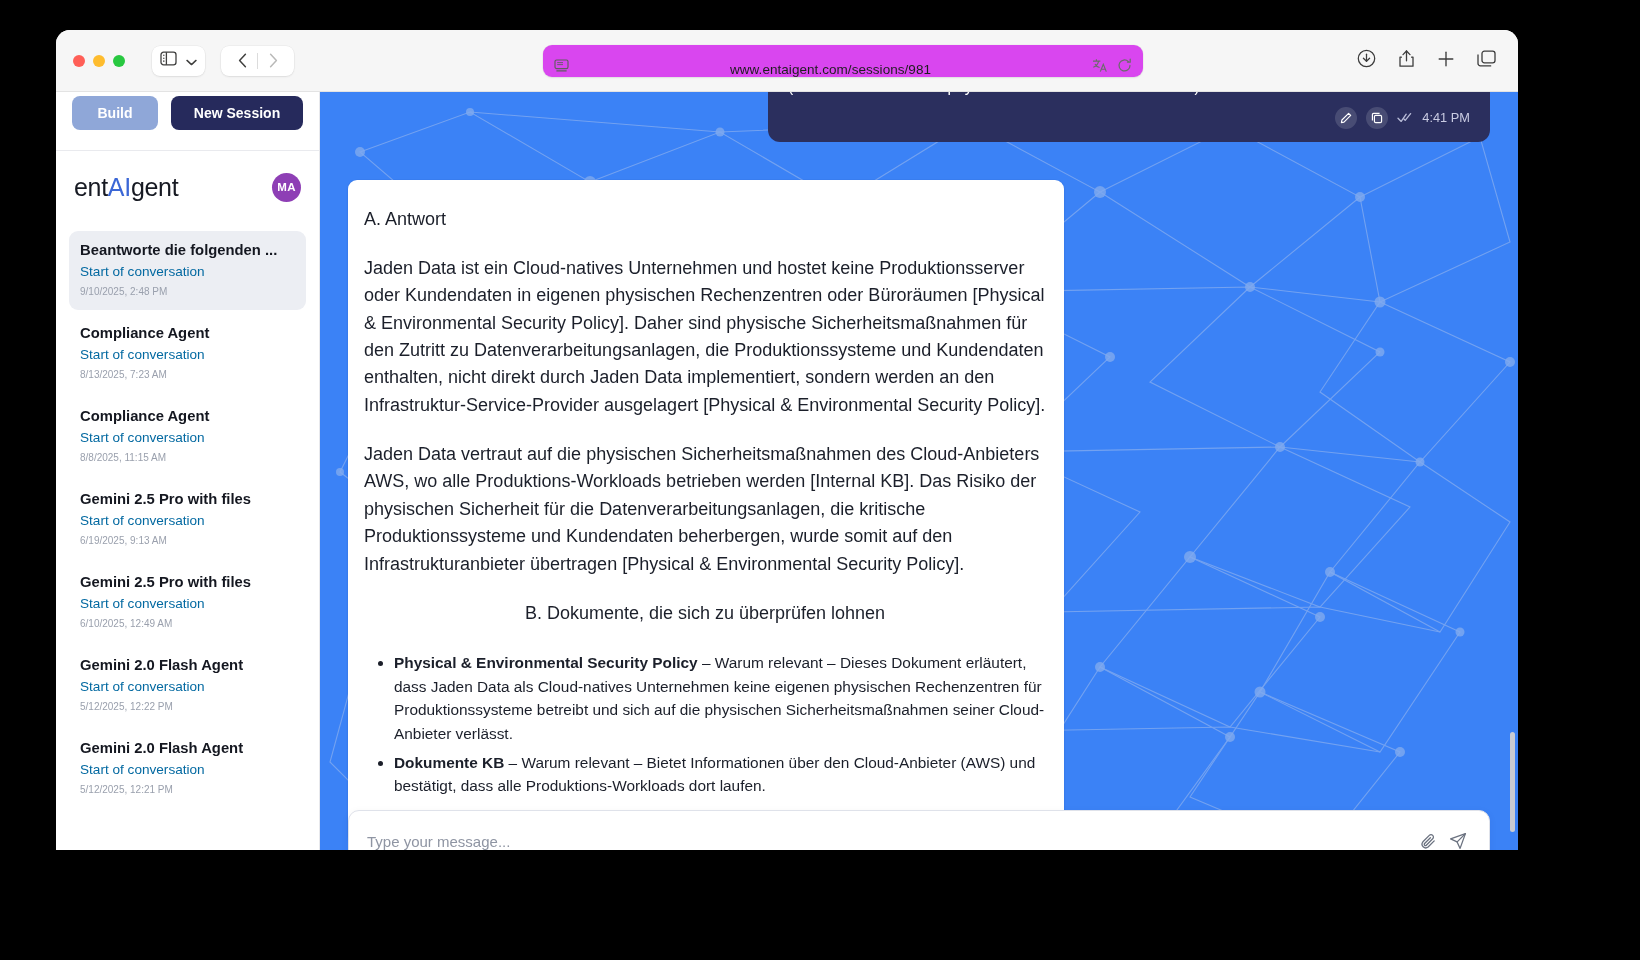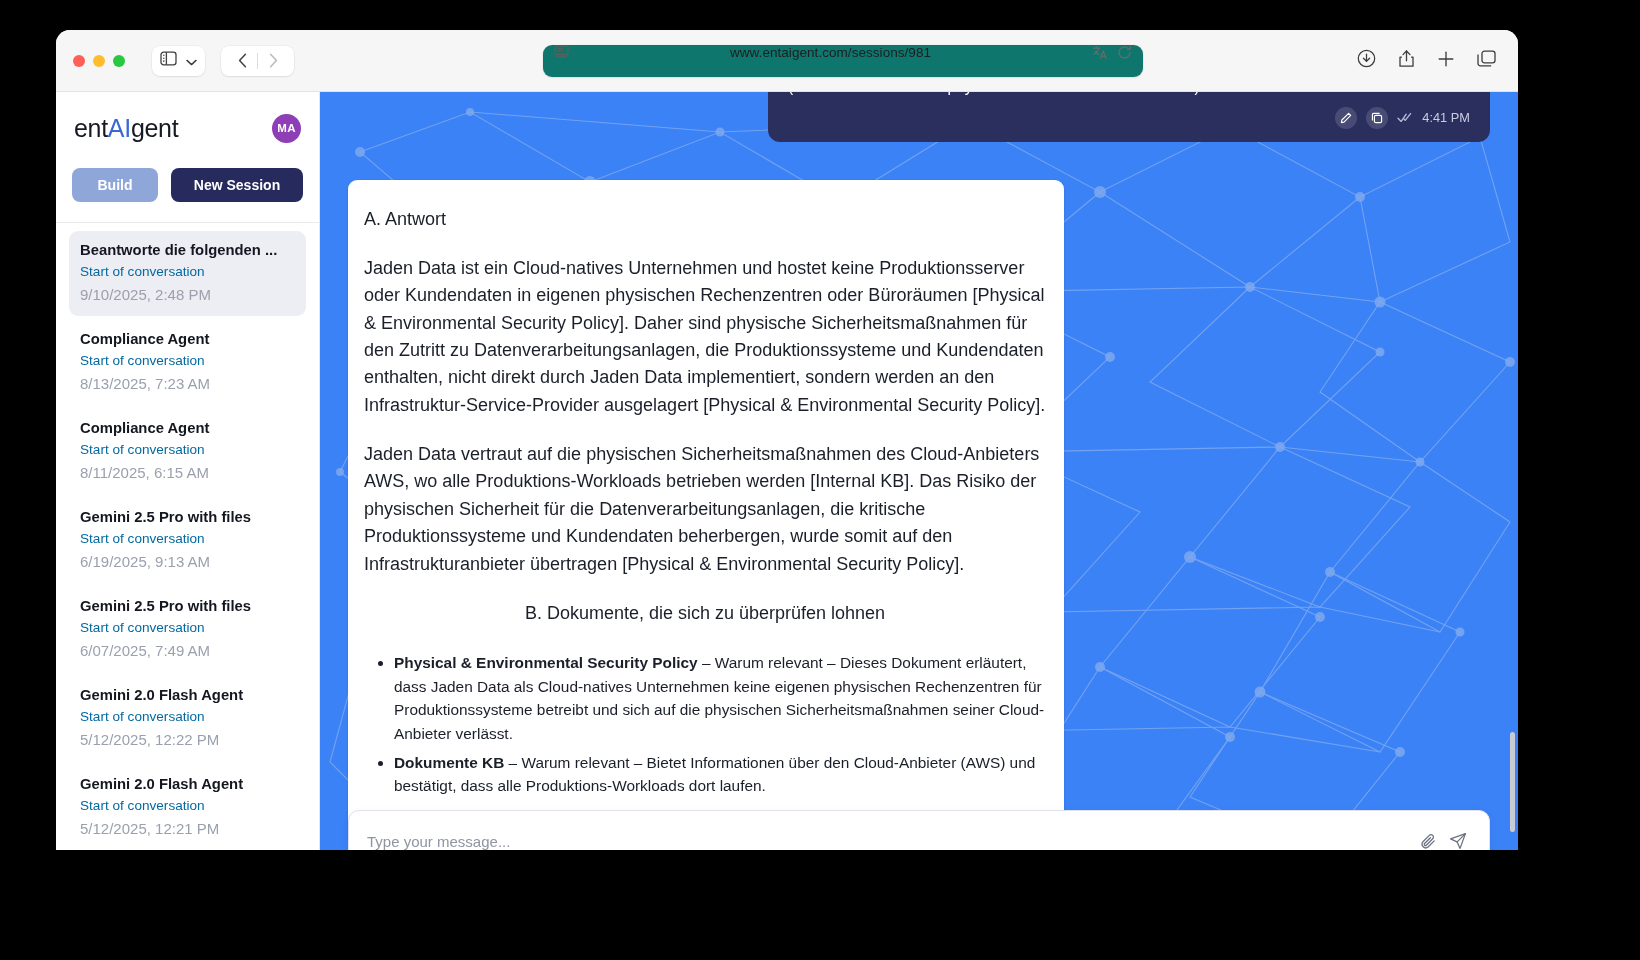--- a/index.html
+++ b/index.html
@@ -48,23 +48,23 @@
     display: flex; align-items: center; justify-content: center;
     color: #40403f;
   }
   .nav-btn.disabled { color: #b9b9b8; }
   .nav-divider { width: 1px; height: 16px; background: #dcdcdc; }
 
   #address-bar {
     position: absolute;
     left: 487px; width: 600px;
     height: 32px;
-    background: #0f766e;
+    background: #d946ef;
     border-radius: 9px;
-    display: flex; align-items: flex-start;
+    display: flex; align-items: flex-end;
     padding: 0 11px;
     box-shadow: 0 0 0 .5px rgba(0,0,0,.05), 0 1px 2px rgba(0,0,0,.07);
   }
   #url-text {
     flex: 1; text-align: center;
     font-size: 13.5px; color: #1e1e1e;
     letter-spacing: .05px;
   }
   .addr-right { display: flex; align-items: center; gap: 9px; color: #6b6b6b; }
 
@@ -134,21 +134,21 @@
   }
   .session-item.active { background: #eceef3; }
   .session-title {
     font-size: 14.8px; font-weight: 700;
     color: #141720; margin-bottom: 6px;
     white-space: nowrap; overflow: hidden;
   }
   .session-sub {
     font-size: 13.6px; color: #0369a1; margin-bottom: 7px;
   }
-  .session-time { font-size: 15px; color: #9aa0ad; }
+  .session-time { font-size: 10px; color: #9aa0ad; }
 
   
   #chat-pane {
     flex: 1; position: relative;
     background: #3b82f6;
     overflow: hidden;
   }
   #bg-network {
     position: absolute; inset: 0;
     opacity: .55;
@@ -340,55 +340,55 @@
           <rect x="5" y="1.2" width="13" height="11.6" rx="2.4"></rect>
           <path d="M14.2 15.8H3.4A2.4 2.4 0 0 1 1 13.4V4.6"></path>
         </svg>
       </span>
     </div>
   </div>
 
   <div id="app">
 
     <div id="sidebar">
+      <div id="action-row">
+        <button class="action-btn" id="build-button">Build</button>
+        <button class="action-btn" id="new-session-button">New Session</button>
+      </div>
+
       <div id="brand-row">
         <div id="brand"><span>ent</span><span class="ai">AI</span><span>gent</span></div>
         <div id="avatar">MA</div>
       </div>
 
-      <div id="action-row">
-        <button class="action-btn" id="build-button">Build</button>
-        <button class="action-btn" id="new-session-button">New Session</button>
-      </div>
-
       <div id="session-list">
           <div class="session-item active">
             <div class="session-title">Beantworte die folgenden ...</div>
             <div class="session-sub">Start of conversation</div>
             <div class="session-time">9/10/2025, 2:48 PM</div>
           </div>
           <div class="session-item">
             <div class="session-title">Compliance Agent</div>
             <div class="session-sub">Start of conversation</div>
             <div class="session-time">8/13/2025, 7:23 AM</div>
           </div>
           <div class="session-item">
             <div class="session-title">Compliance Agent</div>
             <div class="session-sub">Start of conversation</div>
-            <div class="session-time">8/11/2025, 6:15 AM</div>
+            <div class="session-time">8/8/2025, 11:15 AM</div>
           </div>
           <div class="session-item">
             <div class="session-title">Gemini 2.5 Pro with files</div>
             <div class="session-sub">Start of conversation</div>
             <div class="session-time">6/19/2025, 9:13 AM</div>
           </div>
           <div class="session-item">
             <div class="session-title">Gemini 2.5 Pro with files</div>
             <div class="session-sub">Start of conversation</div>
-            <div class="session-time">6/07/2025, 7:49 AM</div>
+            <div class="session-time">6/10/2025, 12:49 AM</div>
           </div>
           <div class="session-item">
             <div class="session-title">Gemini 2.0 Flash Agent</div>
             <div class="session-sub">Start of conversation</div>
             <div class="session-time">5/12/2025, 12:22 PM</div>
           </div>
           <div class="session-item">
             <div class="session-title">Gemini 2.0 Flash Agent</div>
             <div class="session-sub">Start of conversation</div>
             <div class="session-time">5/12/2025, 12:21 PM</div>

